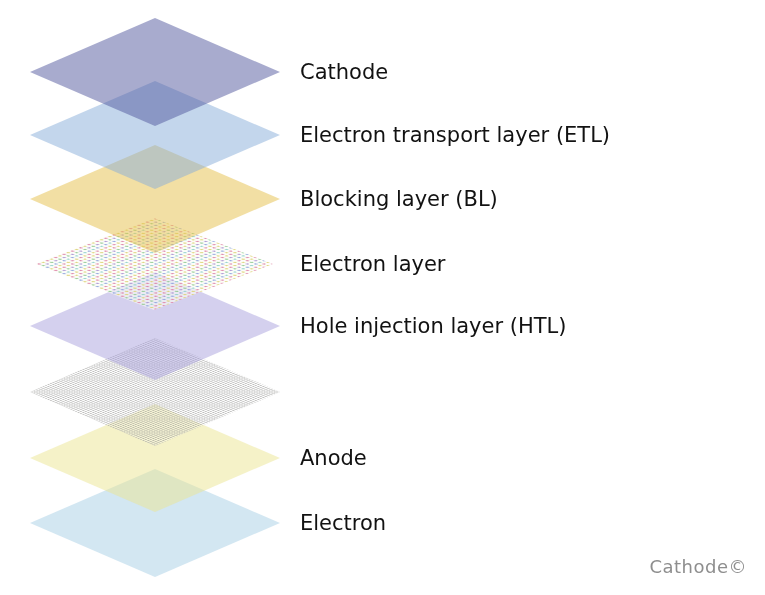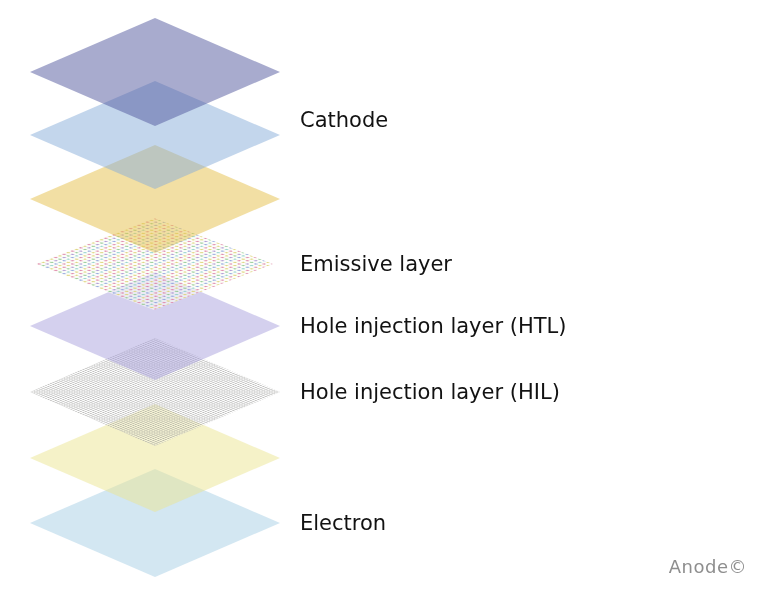--- a/index.html
+++ b/index.html
@@ -8,21 +8,21 @@
     background:#ffffff;
     font-family:"DejaVu Sans","Liberation Sans",sans-serif;
   }
   #stage{position:absolute;left:0;top:0;width:765px;height:595px;}
   svg.diagram{position:absolute;left:0;top:0;}
   .layer{fill-opacity:0.5;}
   .label{
     position:absolute;left:300px;height:30px;line-height:30px;
     font-size:21px;color:#121212;white-space:nowrap;
   }
-  .lbl-0{top:57px;margin-top:48px;}
+  .lbl-0{top:57px;}
   .lbl-1{top:120px;}
   .lbl-2{top:184px;}
   .lbl-3{top:249px;}
   .lbl-4{top:311px;}
   .lbl-5{top:377px;}
   .lbl-6{top:443px;}
   .lbl-7{top:508px;}
   .watermark{
     position:absolute;right:18px;top:556px;
     font-size:18px;color:#8e8e8e;letter-spacing:0.5px;
@@ -75,19 +75,21 @@
     </g>
 
     <polygon class="layer" points="30,199 155,145 280,199 155,253" fill="#e5bf49"></polygon>
 
     <polygon class="layer" points="30,135 155,81 280,135 155,189" fill="#87add9"></polygon>
 
     <polygon class="layer" points="30,72 155,18 280,72 155,126" fill="#51579d"></polygon>
   </svg>
 
   <div class="label lbl-0">Cathode</div>
-  <div class="label lbl-3">Emissive layer</div>
+  <div class="label lbl-1">Electron transport layer (ETL)</div>
+  <div class="label lbl-2">Blocking layer (BL)</div>
+  <div class="label lbl-3">Electron layer</div>
   <div class="label lbl-4">Hole injection layer (HTL)</div>
-  <div class="label lbl-5">Hole injection layer (HIL)</div>
+  <div class="label lbl-6">Anode</div>
   <div class="label lbl-7">Electron</div>
 
-  <div class="watermark">Anode©</div>
+  <div class="watermark">Cathode©</div>
 </div>
 
 </body></html>

